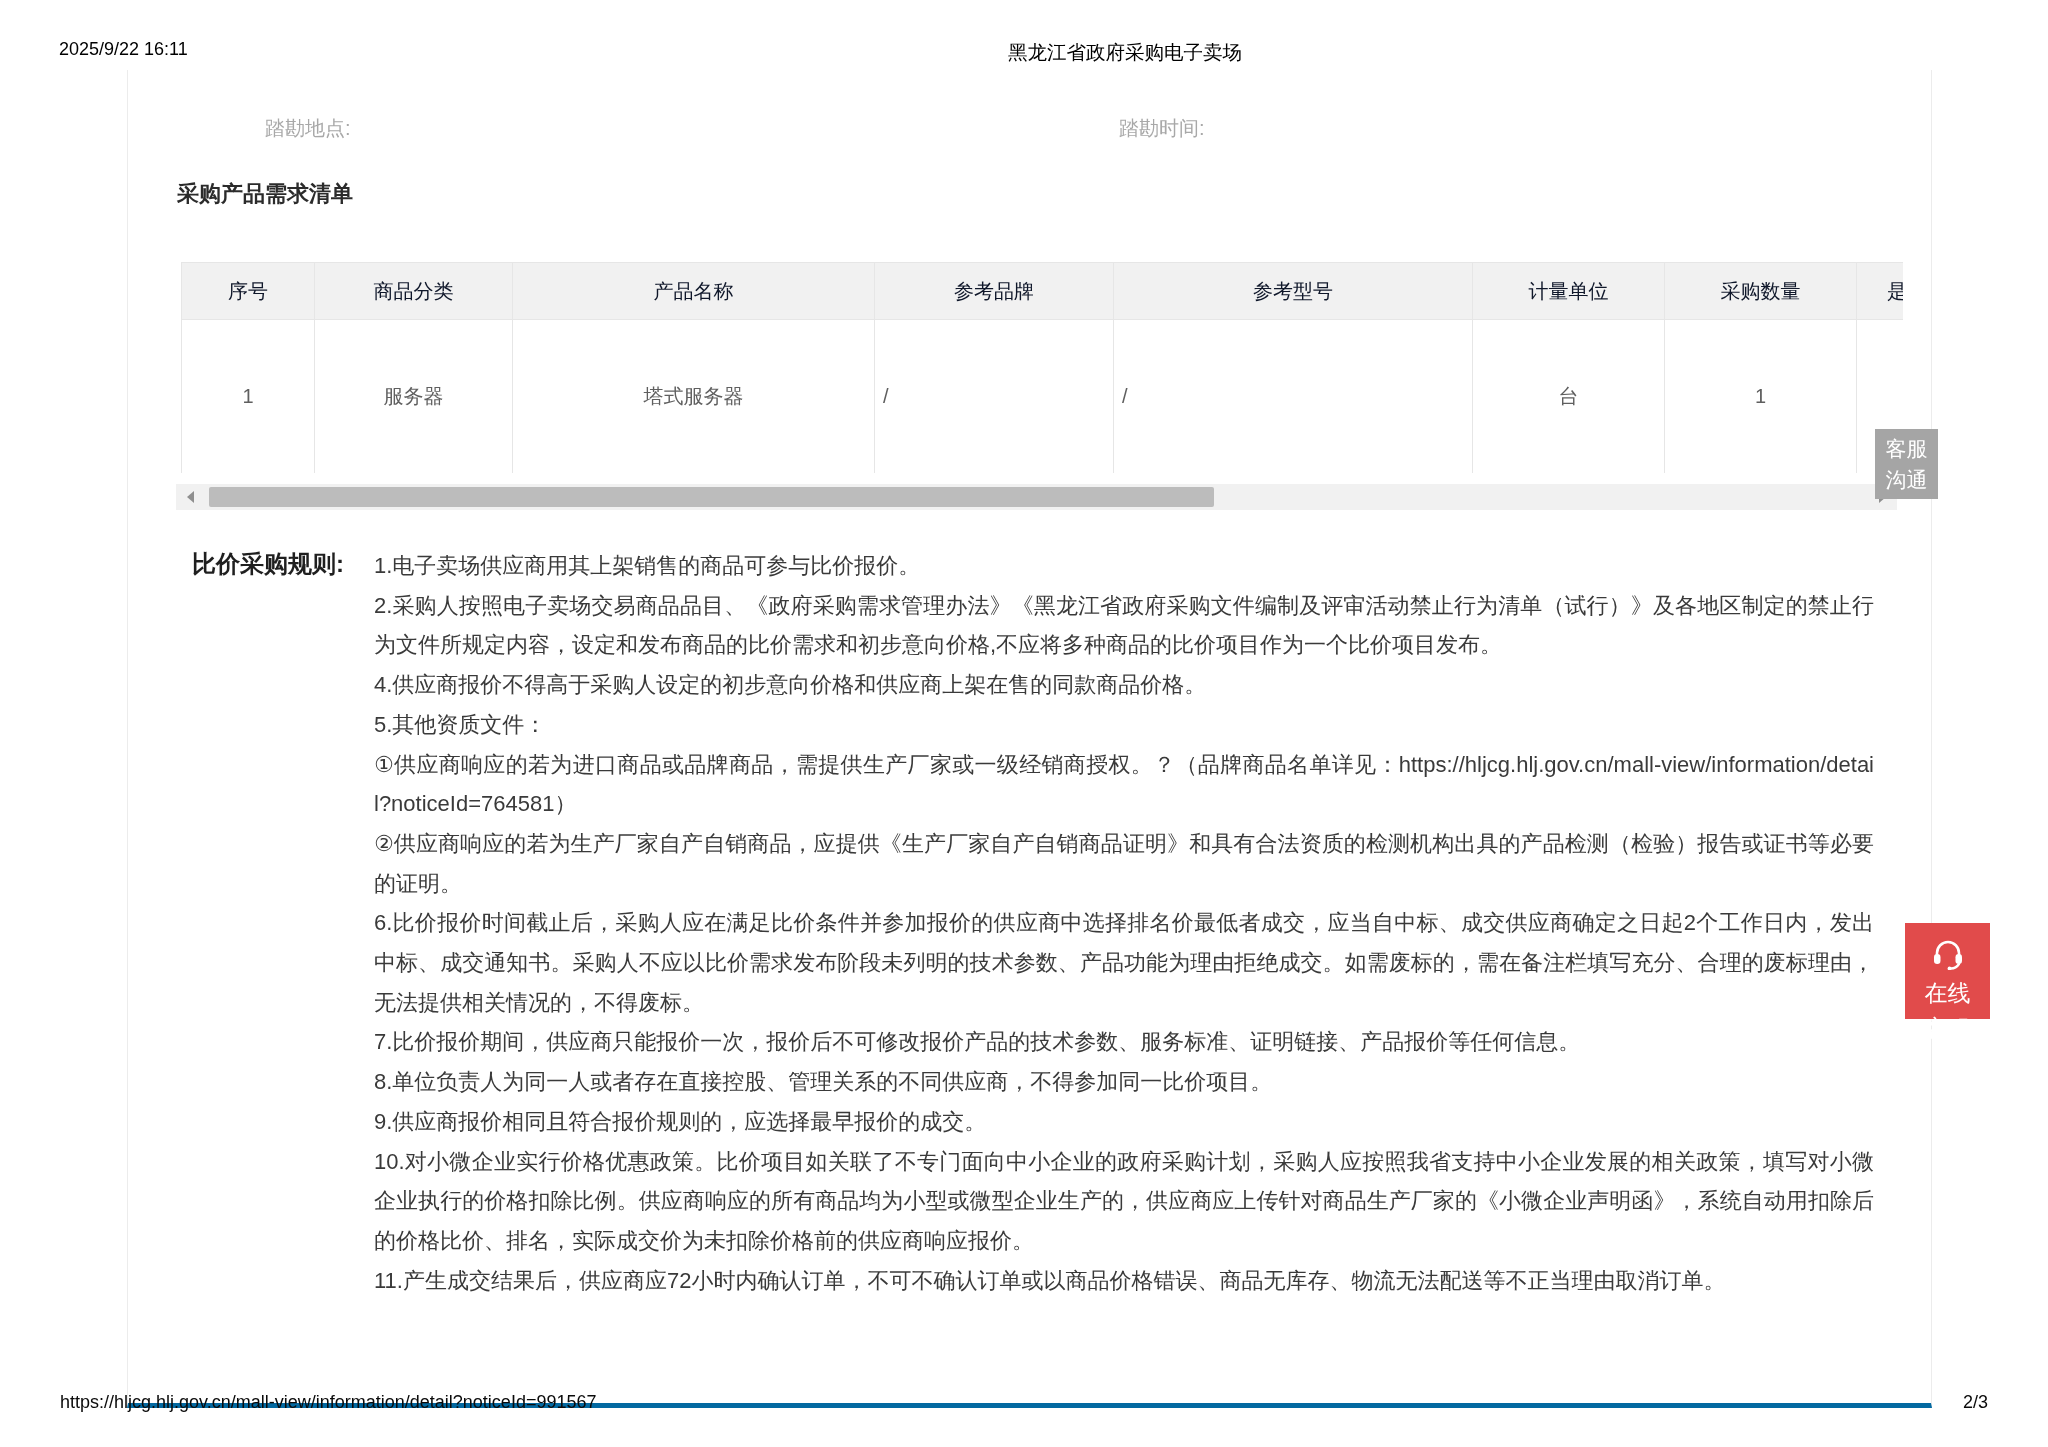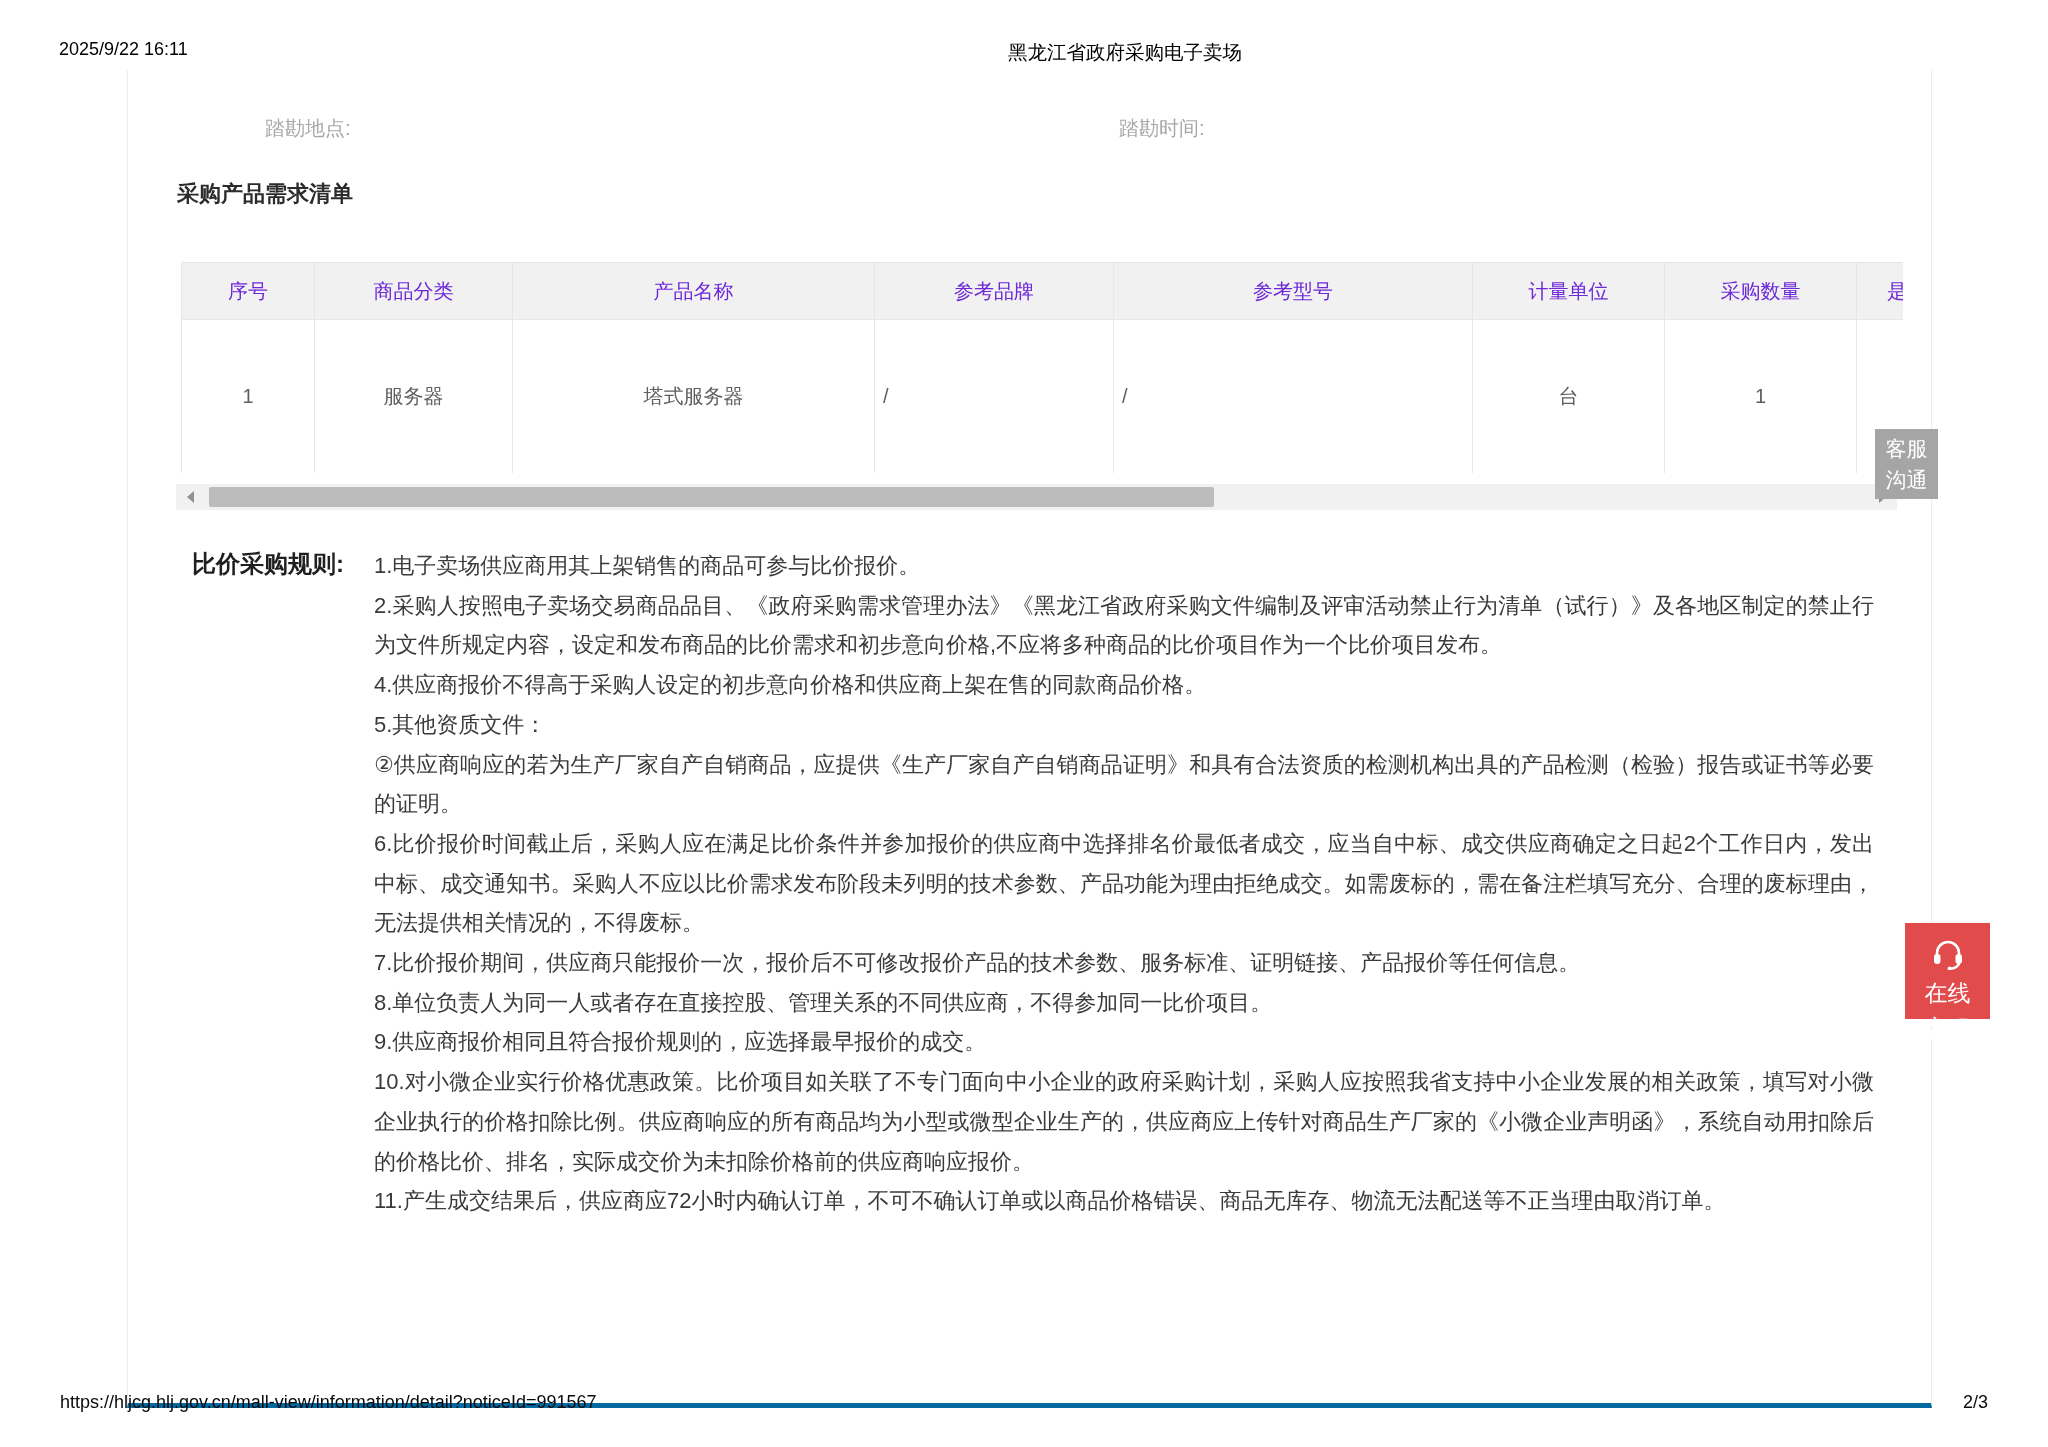--- a/index.html
+++ b/index.html
@@ -17,21 +17,21 @@
     border-left:1px solid #ececec;border-right:1px solid #ececec;border-bottom:5px solid #0369a1;}
   .survey-label{top:45px;font-size:20px;color:#a8a8a8;}
   .survey-loc{left:137px;}
   .survey-time{left:991px;}
   .section-title{left:49px;top:109px;font-size:22px;font-weight:bold;color:#2b2b2b;}
   
   .table-wrap{left:53px;top:192px;width:1722px;height:211px;overflow:hidden;}
   table{border-collapse:collapse;table-layout:fixed;width:2000px;}
   th,td{border:1px solid #e6e6e6;font-weight:normal;font-size:20px;color:#5f5f5f;
     text-align:center;padding:0;overflow:hidden;white-space:nowrap;}
-  th{height:56px;background:#f1f1f1;color:#6d28d9;}
+  th{height:56px;background:#f1f1f1;color:#0f172a;}
   td{height:153px;background:#fff;}
   th.clip-head{text-align:left;padding-left:30px;}
   td.left-cell{text-align:left;padding-left:8px;}
   
   .hscroll{left:48px;top:414px;width:1721px;height:26px;background:#f1f1f1;}
   .hthumb{position:absolute;left:33px;top:3px;width:1005px;height:20px;background:#bcbcbc;border-radius:2px;}
   .arr{position:absolute;top:7px;width:0;height:0;border-top:6px solid transparent;border-bottom:6px solid transparent;}
   .arr-left{left:11px;border-right:7px solid #8f8f8f;}
   .arr-right{right:11px;border-left:7px solid #8f8f8f;}
   
@@ -108,20 +108,21 @@
     <div class="hthumb"></div>
     <span class="arr arr-right"></span>
   </div>
 
   <div class="abs rules-label">比价采购规则:</div>
   <div class="abs rules-text">
     <p>1.电子卖场供应商用其上架销售的商品可参与比价报价。</p>
     <p>2.采购人按照电子卖场交易商品品目、《政府采购需求管理办法》《黑龙江省政府采购文件编制及评审活动禁止行为清单（试行）》及各地区制定的禁止行为文件所规定内容，设定和发布商品的比价需求和初步意向价格,不应将多种商品的比价项目作为一个比价项目发布。</p>
     <p>4.供应商报价不得高于采购人设定的初步意向价格和供应商上架在售的同款商品价格。</p>
     <p>5.其他资质文件：</p>
+    <p>①供应商响应的若为进口商品或品牌商品，需提供生产厂家或一级经销商授权。？（品牌商品名单详见：https://hljcg.hlj.gov.cn/mall-view/information/detail?noticeId=764581）</p>
     <p>②供应商响应的若为生产厂家自产自销商品，应提供《生产厂家自产自销商品证明》和具有合法资质的检测机构出具的产品检测（检验）报告或证书等必要的证明。</p>
     <p>6.比价报价时间截止后，采购人应在满足比价条件并参加报价的供应商中选择排名价最低者成交，应当自中标、成交供应商确定之日起2个工作日内，发出中标、成交通知书。采购人不应以比价需求发布阶段未列明的技术参数、产品功能为理由拒绝成交。如需废标的，需在备注栏填写充分、合理的废标理由，无法提供相关情况的，不得废标。</p>
     <p>7.比价报价期间，供应商只能报价一次，报价后不可修改报价产品的技术参数、服务标准、证明链接、产品报价等任何信息。</p>
     <p>8.单位负责人为同一人或者存在直接控股、管理关系的不同供应商，不得参加同一比价项目。</p>
     <p>9.供应商报价相同且符合报价规则的，应选择最早报价的成交。</p>
     <p>10.对小微企业实行价格优惠政策。比价项目如关联了不专门面向中小企业的政府采购计划，采购人应按照我省支持中小企业发展的相关政策，填写对小微企业执行的价格扣除比例。供应商响应的所有商品均为小型或微型企业生产的，供应商应上传针对商品生产厂家的《小微企业声明函》，系统自动用扣除后的价格比价、排名，实际成交价为未扣除价格前的供应商响应报价。</p>
     <p>11.产生成交结果后，供应商应72小时内确认订单，不可不确认订单或以商品价格错误、商品无库存、物流无法配送等不正当理由取消订单。</p>
   </div>
 
 </div>

